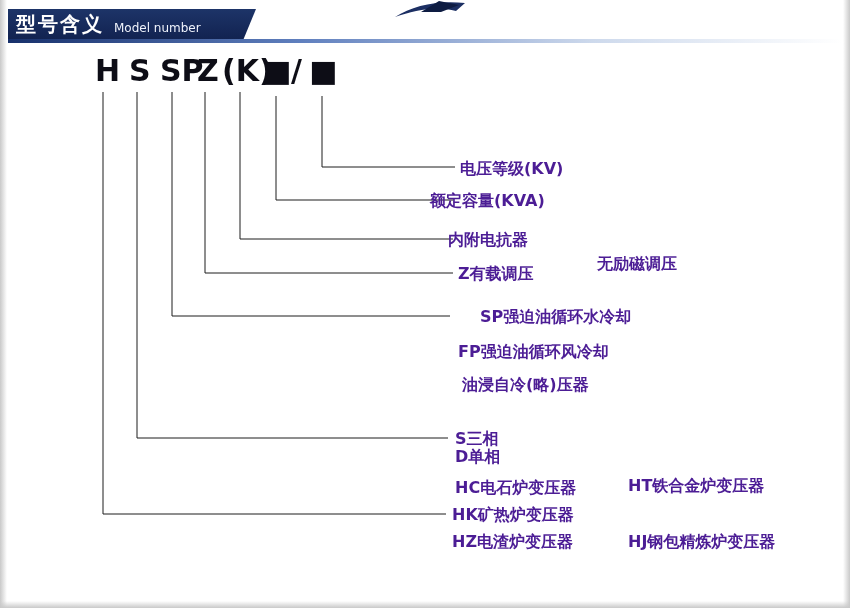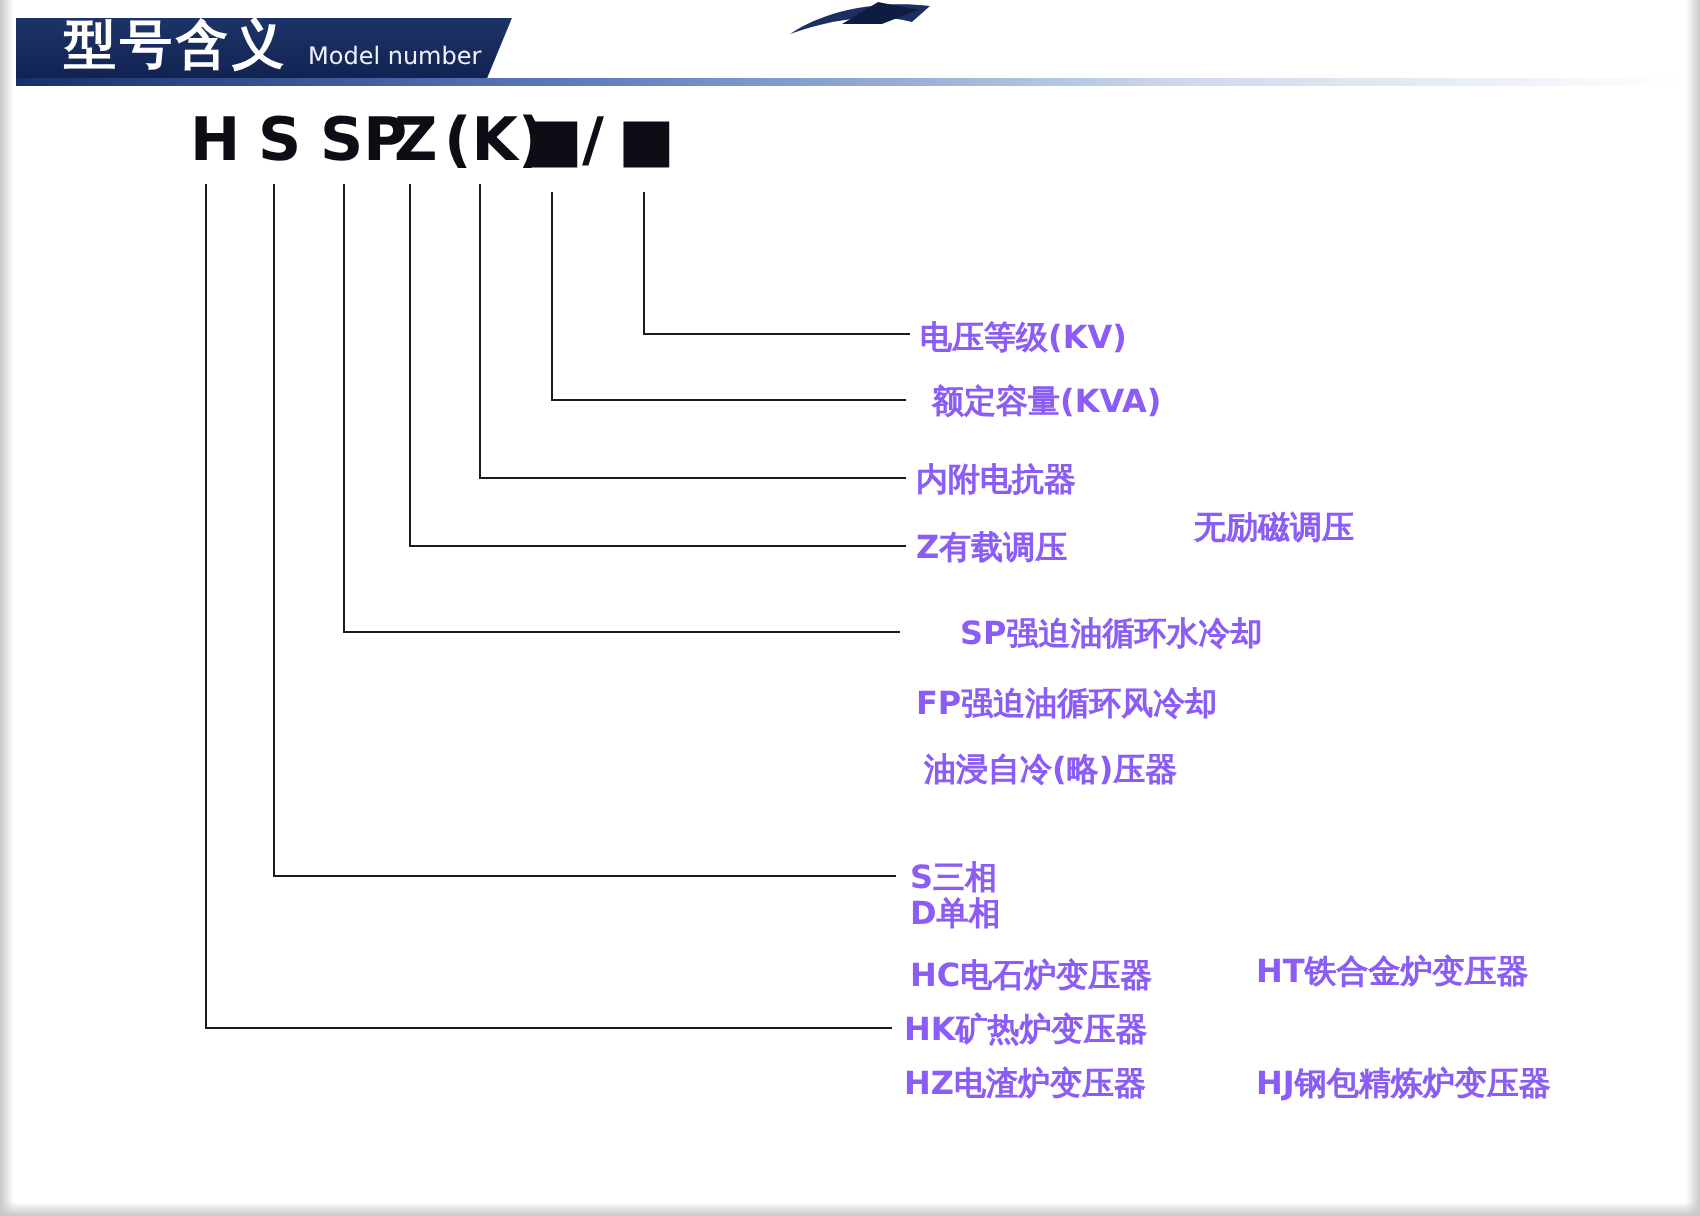--- a/index.html
+++ b/index.html
@@ -17,22 +17,22 @@
     background:linear-gradient(0deg,#c9c9c9,rgba(255,255,255,0));}
 
   
   .header-bar{
     position:absolute;left:8px;top:9px;width:248px;height:30px;
     background:linear-gradient(180deg,#1d3468,#122351);
     clip-path:polygon(0 0,100% 0,95% 100%,0 100%);
     display:flex;align-items:center;
   }
   .header-title{
-    color:#ffffff;font-size:26px;font-weight:700;
-    letter-spacing:2px;margin-left:24px;line-height:30px;font-family:Liberation Mono, monospace;
+    color:#ffffff;font-size:20px;font-weight:700;
+    letter-spacing:2px;margin-left:8px;line-height:30px;
   }
   .header-sub{
     color:#eef2fb;font-size:12px;margin-left:10px;margin-top:8px;
   }
   .header-strip{
     position:absolute;left:8px;top:39px;width:834px;height:4px;
     background:linear-gradient(90deg,#17306b 0%,#5f7fbe 35%,#cdd9ec 70%,#ffffff 100%);
   }
   .top-logo{position:absolute;left:393px;top:0;width:74px;height:18px;}
 
@@ -49,21 +49,21 @@
   .code-k{left:222px;}
   .code-box1{left:263px;}
   .code-slash{left:291px;}
   .code-box2{left:309px;}
 
   
   .connectors{position:absolute;left:0;top:0;width:850px;height:608px;pointer-events:none;}
 
   
   .lbl{
-    position:absolute;font-size:16px;font-weight:700;color:#8b5cf6;
+    position:absolute;font-size:16px;font-weight:700;color:#4c1d95;
     white-space:nowrap;line-height:22px;
   }
   .lbl-lg{font-size:18px;}
 </style>
 </head>
 <body>
 
 <div class="page">
 
   <div class="edge-left"></div>
@@ -98,22 +98,22 @@
     <polyline points="322,96 322,167 455,167" fill="none" stroke="#1c1c1c" stroke-width="1"></polyline>
     <polyline points="276,96 276,200 453,200" fill="none" stroke="#1c1c1c" stroke-width="1"></polyline>
     <polyline points="240,92 240,239 453,239" fill="none" stroke="#1c1c1c" stroke-width="1"></polyline>
     <polyline points="205,92 205,273 453,273" fill="none" stroke="#1c1c1c" stroke-width="1"></polyline>
     <polyline points="172,92 172,316 450,316" fill="none" stroke="#1c1c1c" stroke-width="1"></polyline>
     <polyline points="137,92 137,438 448,438" fill="none" stroke="#1c1c1c" stroke-width="1"></polyline>
     <polyline points="103,92 103,514 446,514" fill="none" stroke="#1c1c1c" stroke-width="1"></polyline>
   </svg>
 
   <div class="lbl" style="left:460px;top:158px;">电压等级(KV)</div>
-  <div class="lbl" style="left:466px;top:190px;">额定容量(KVA)</div>
-  <div class="lbl" style="left:458px;top:229px;">内附电抗器</div>
+  <div class="lbl" style="left:430px;top:190px;">额定容量(KVA)</div>
+  <div class="lbl" style="left:448px;top:229px;">内附电抗器</div>
   <div class="lbl" style="left:458px;top:263px;">Z有载调压</div>
   <div class="lbl" style="left:597px;top:253px;">无励磁调压</div>
   <div class="lbl" style="left:480px;top:306px;">SP强迫油循环水冷却</div>
   <div class="lbl" style="left:458px;top:341px;">FP强迫油循环风冷却</div>
   <div class="lbl" style="left:462px;top:374px;">油浸自冷(略)压器</div>
   <div class="lbl" style="left:455px;top:428px;">S三相</div>
   <div class="lbl" style="left:455px;top:446px;">D单相</div>
 
   <div class="lbl" style="left:455px;top:477px;">HC电石炉变压器</div>
   <div class="lbl" style="left:628px;top:475px;">HT铁合金炉变压器</div>

